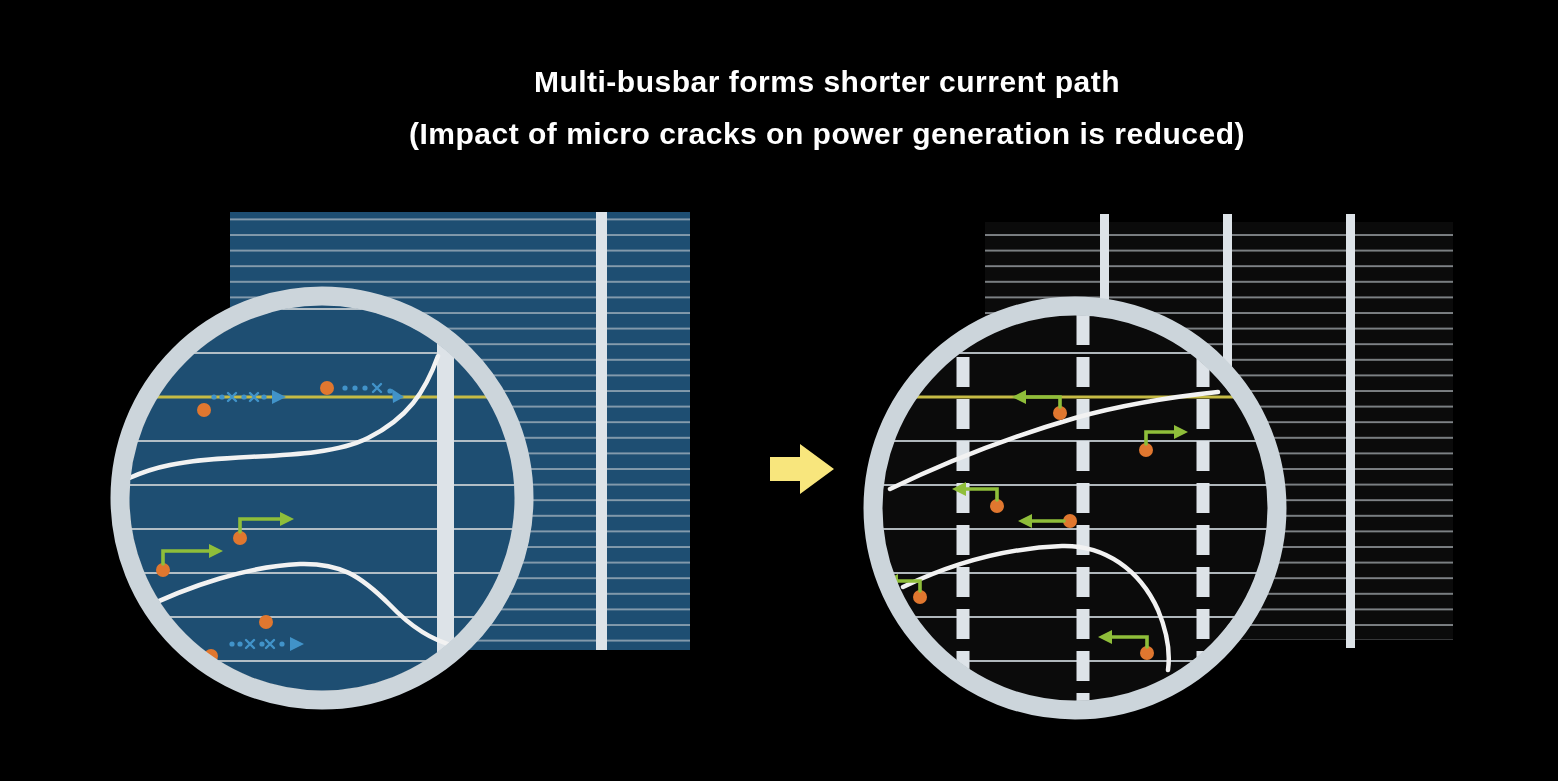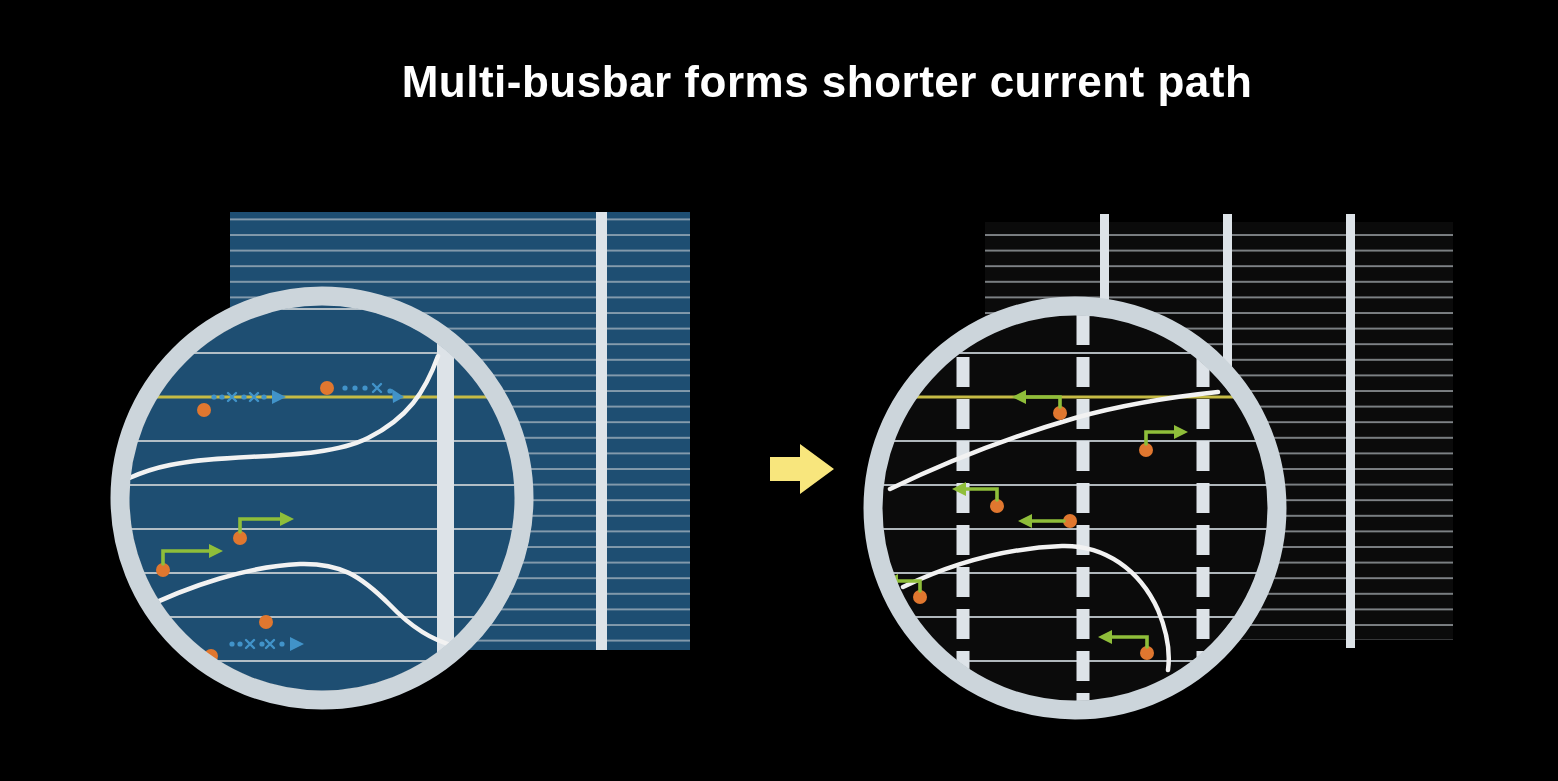--- a/index.html
+++ b/index.html
@@ -5,21 +5,21 @@
   :root{
     --bg:#000000; --title-text:#ffffff; --cell-blue:#1e4e72; --cell-black:#0b0b0b;
     --grid:#c2cad0; --busbar:#dde3e8; --ring:#ccd5db; --crack:#f2f2f2;
     --finger-yellow:#c6bb45; --arrow-yellow:#f8e67d; --dot-orange:#e0772f;
     --green:#8fbe3a; --blue:#4193c9;
   }
   html,body{margin:0;padding:0;background:var(--bg);}
   .stage{position:relative;width:1558px;height:781px;background:var(--bg);overflow:hidden;
          font-family:"Liberation Sans",sans-serif;}
   .title{position:absolute;top:56px;left:96px;width:1462px;text-align:center;
-         color:var(--title-text);font-weight:bold;font-size:44px;line-height:52px;letter-spacing:.5px;}
+         color:var(--title-text);font-weight:bold;font-size:30px;line-height:52px;letter-spacing:.5px;}
   .diagram{position:absolute;top:0;left:0;}
   
   .f-blue{fill:var(--cell-blue);}
   .f-black{fill:var(--cell-black);}
   .f-busbar{fill:var(--busbar);}
   .s-busbar{stroke:var(--busbar);fill:none;}
   .s-grid{stroke:var(--grid);}
   .s-ring{stroke:var(--ring);fill:none;}
   .s-crack{stroke:var(--crack);stroke-width:4.5;fill:none;stroke-linecap:round;}
   .s-yellow{stroke:var(--finger-yellow);}
@@ -166,15 +166,16 @@
         <path class="s-green" d="M1147,647 L1147,637 L1110,637"></path>
         <polygon points="1112,630 1098,637 1112,644" class="f-green"></polygon>
       </g>
 
       <circle cx="1075" cy="508" r="202" class="s-ring" stroke-width="19"></circle>
     </g>
   </svg>
 
   <div class="title">
     <div>Multi-busbar forms shorter current path</div>
+    <div>(Impact of micro cracks on power generation is reduced)</div>
   </div>
 
 </div>
 
 </body></html>

